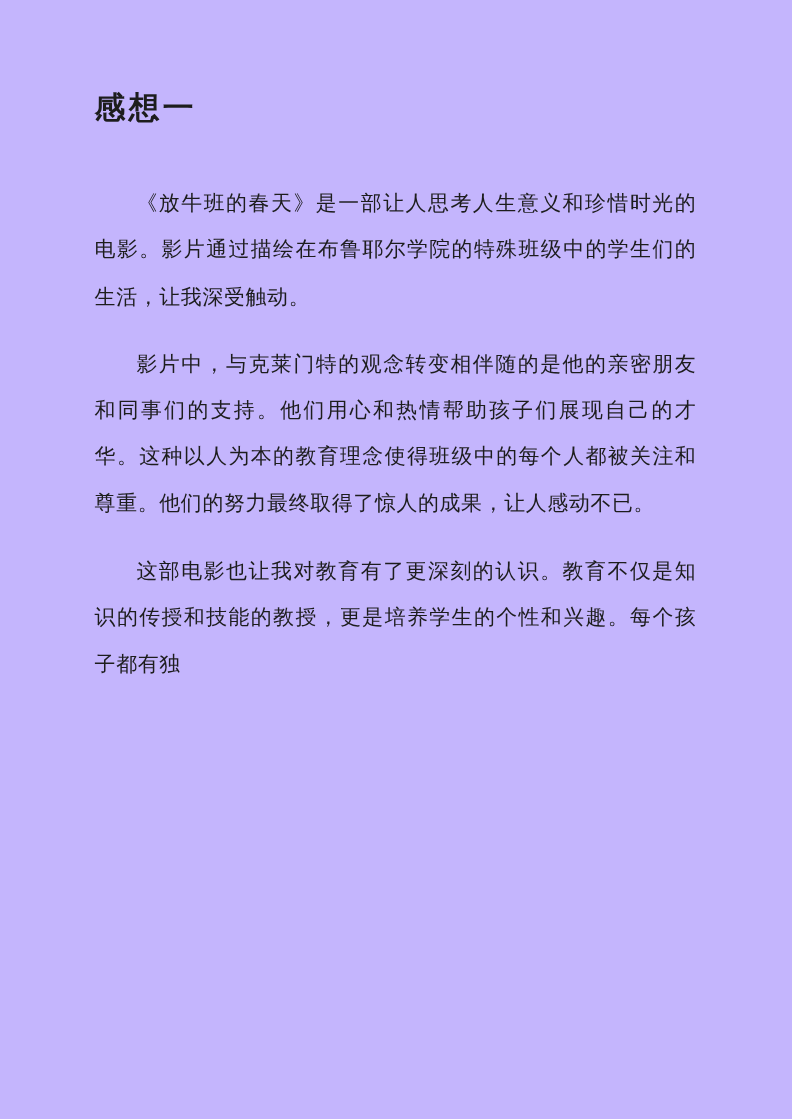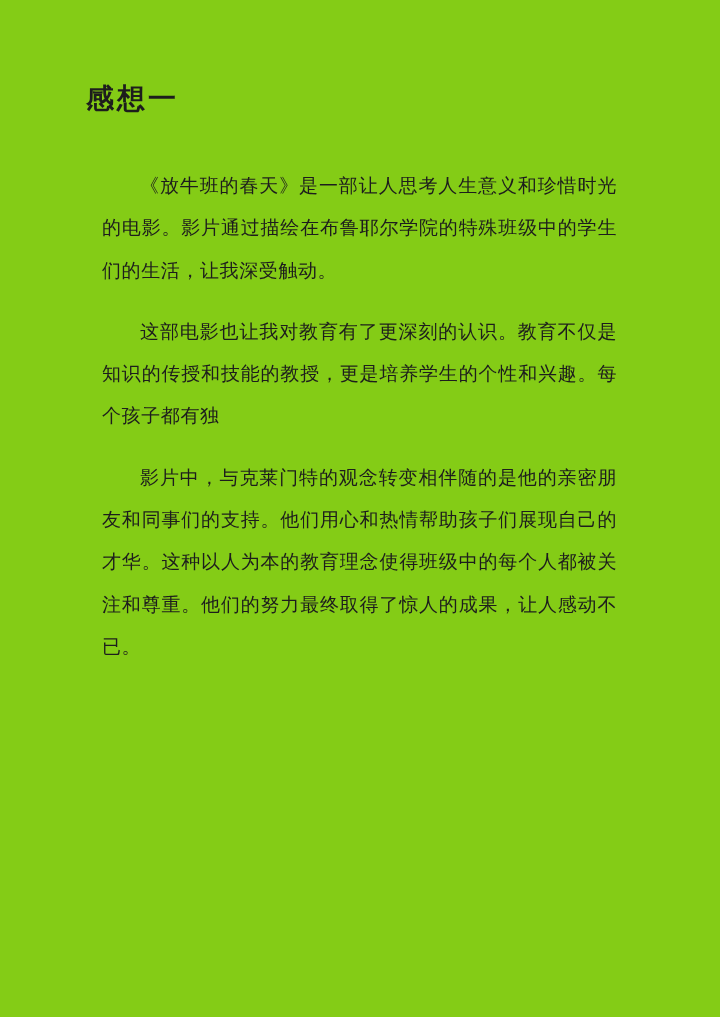--- a/index.html
+++ b/index.html
@@ -4,40 +4,40 @@
 <style>
   html, body {
     margin: 0;
     padding: 0;
     background: #ffffff;
   }
   .page {
     position: relative;
     width: 720px;
     height: 1017px;
-    background: #84cc16;
+    background: #c4b5fd;
     overflow: hidden;
     font-family: "Liberation Serif", "DejaVu Serif", serif;
     color: #1d1d1d;
   }
   .doc {
     position: absolute;
     left: 86px;
     top: 0;
     width: 547px;
   }
   .title {
     margin: 78px 0 0 0;
     font-size: 28px;
     line-height: 42px;
     font-weight: 700;
     letter-spacing: 3px;
   }
   .paragraphs {
-    margin: 16px;
+    margin: 0;
   }
   .paragraphs > p.para {
     margin: 19px 0 0 0;
     font-size: 19px;
     line-height: 42.3px;
     text-align: justify;
     text-justify: inter-ideograph;
     text-indent: 2em;
     letter-spacing: 0.6px;
     word-break: break-all;
@@ -47,17 +47,17 @@
   }
 </style>
 </head>
 <body>
 
 <div class="page">
   <div class="doc">
     <h1 class="title">感想一</h1>
     <div class="paragraphs">
         <p class="para">《放牛班的春天》是一部让人思考人生意义和珍惜时光的电影。影片通过描绘在布鲁耶尔学院的特殊班级中的学生们的生活，让我深受触动。</p>
+        <p class="para">影片中，与克莱门特的观念转变相伴随的是他的亲密朋友和同事们的支持。他们用心和热情帮助孩子们展现自己的才华。这种以人为本的教育理念使得班级中的每个人都被关注和尊重。他们的努力最终取得了惊人的成果，让人感动不已。</p>
         <p class="para">这部电影也让我对教育有了更深刻的认识。教育不仅是知识的传授和技能的教授，更是培养学生的个性和兴趣。每个孩子都有独</p>
-        <p class="para">影片中，与克莱门特的观念转变相伴随的是他的亲密朋友和同事们的支持。他们用心和热情帮助孩子们展现自己的才华。这种以人为本的教育理念使得班级中的每个人都被关注和尊重。他们的努力最终取得了惊人的成果，让人感动不已。</p>
       </div>
   </div>
 </div>
 
 </body></html>

